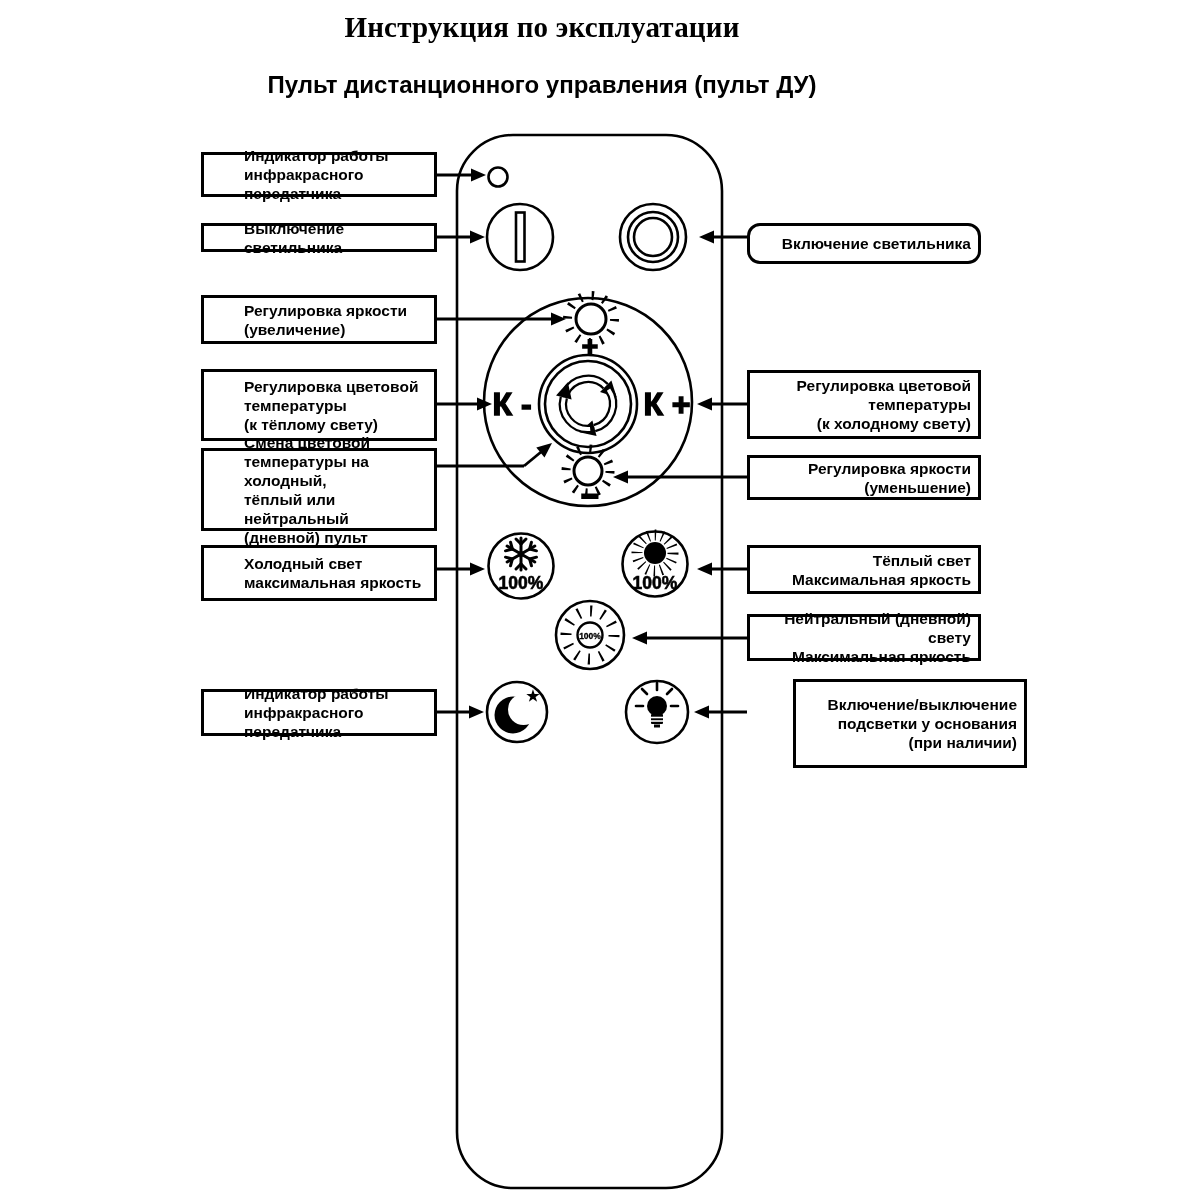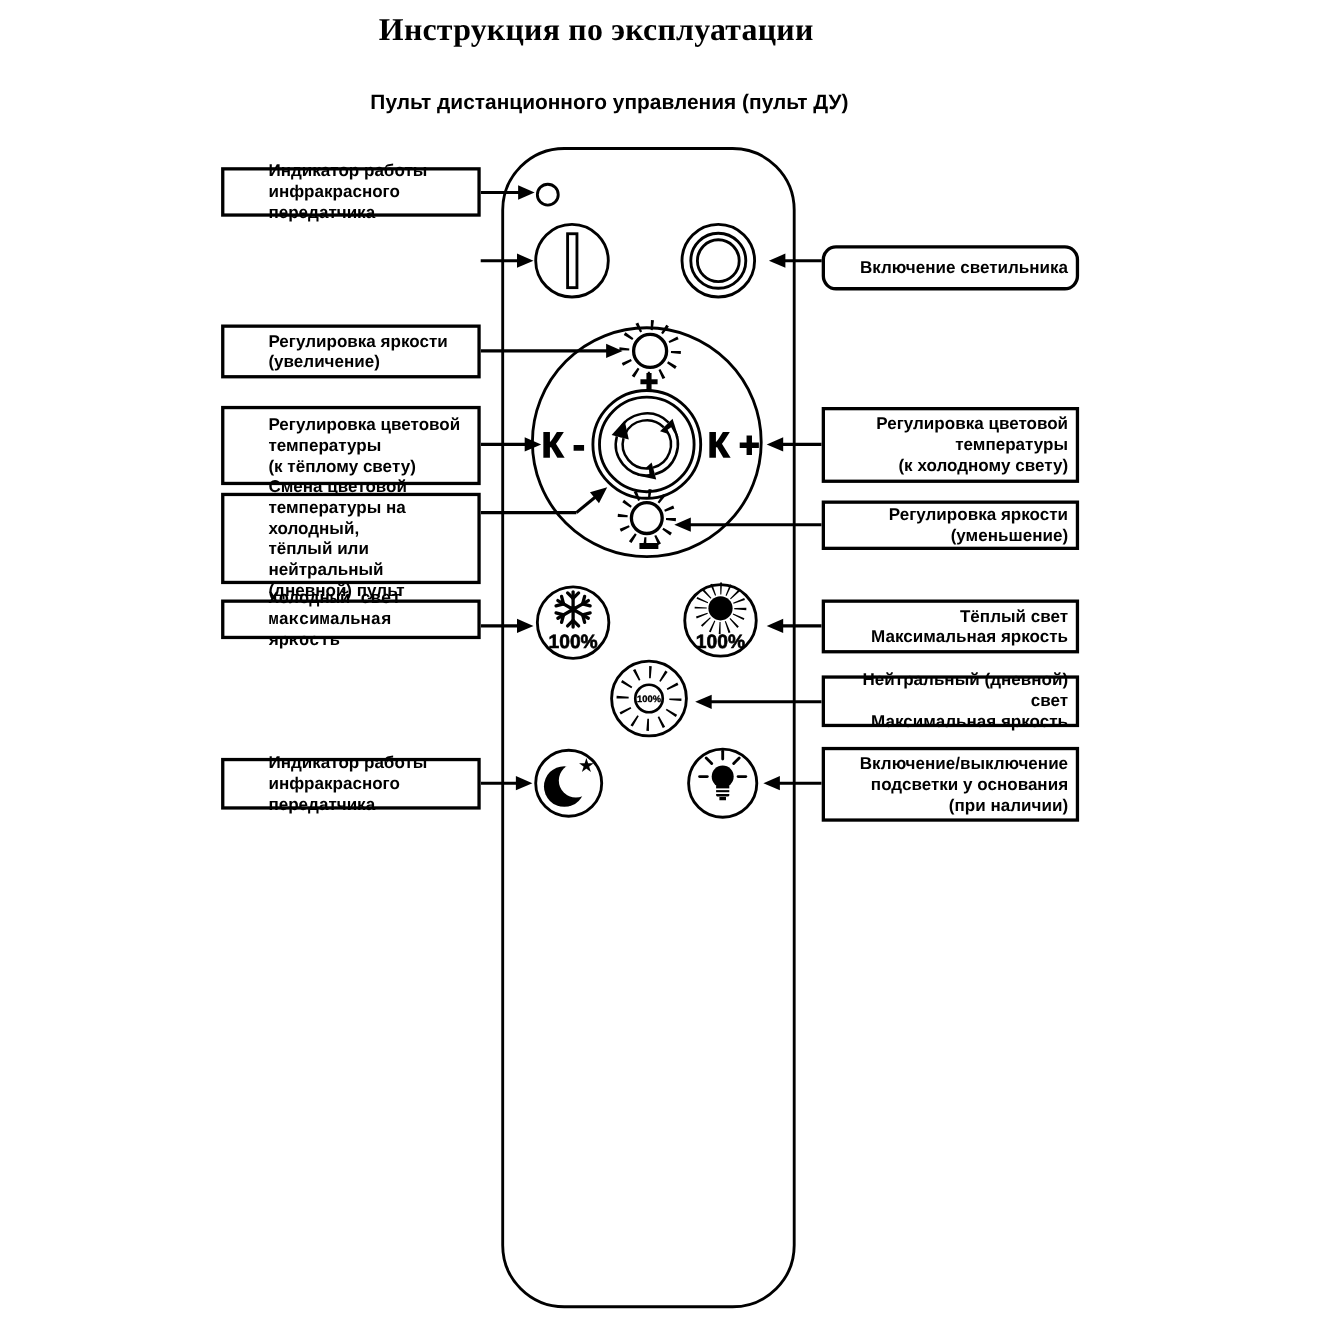--- a/index.html
+++ b/index.html
@@ -1,21 +1,21 @@
 <!DOCTYPE html>
 <html><head>
 <meta charset="utf-8">
 <style>
   html,body{margin:0;padding:0;background:#ffffff;}
   #canvas{position:relative;width:1200px;height:1200px;background:#ffffff;overflow:hidden;
           font-family:"Liberation Sans",sans-serif;color:#000;}
   .title{position:absolute;top:11px;left:0;width:1084px;margin:0;text-align:center;
          font-size:29px;font-weight:bold;letter-spacing:.2px;font-family:Liberation Serif, serif;}
-  .subtitle{position:absolute;top:71px;left:0;width:1084px;margin:12px;text-align:center;
-            font-size:19px;font-weight:bold;}
+  .subtitle{position:absolute;top:71px;left:0;width:1084px;margin:0;text-align:center;
+            font-size:24px;font-weight:bold;}
   .callout{position:absolute;box-sizing:border-box;border:3px solid #000;background:#fff;
            font-size:15.5px;line-height:19px;font-weight:bold;white-space:pre-line;
            display:flex;align-items:center;padding:2px 7px;}
   .callout.left{left:201px;width:236px;text-align:left;justify-content:flex-start;padding-left:40px;}
   .callout.right{left:747px;width:234px;text-align:right;justify-content:flex-end;}
   svg{position:absolute;top:0;left:0;}
   svg text{font-family:"Liberation Sans",sans-serif;font-weight:bold;fill:#000;}
 </style>
 </head>
 <body>
@@ -167,41 +167,42 @@
       <polygon points="697,404 712,397.5 712,410.5"></polygon>
       <polygon points="613,477 628,470.5 628,483.5"></polygon>
       <polygon points="697,569 712,562.5 712,575.5"></polygon>
       <polygon points="632,638 647,631.5 647,644.5"></polygon>
       <polygon points="694,712 709,705.5 709,718.5"></polygon>
     </g>
   </svg>
 
   <div class="callout left" style="top:152px;height:45px;">Индикатор работы
 инфракрасного передатчика</div>
+  <div class="callout left" style="top:223px;height:29px;">Выключение светильника</div>
   <div class="callout left" style="top:295px;height:49px;">Регулировка яркости
 (увеличение)</div>
   <div class="callout left" style="top:369px;height:72px;">Регулировка цветовой
 температуры
 (к тёплому свету)</div>
   <div class="callout left" style="top:448px;height:83px;">Смена цветовой
 температуры на холодный,
 тёплый или нейтральный
 (дневной) пульт</div>
-  <div class="callout left" style="top:545px;height:36px;font-family:Liberation Mono, monospace;">Холодный свет
+  <div class="callout left" style="top:545px;height:56px;">Холодный свет
 максимальная яркость</div>
   <div class="callout left" style="top:689px;height:47px;">Индикатор работы
 инфракрасного передатчика</div>
 
   <div class="callout right" style="top:223px;height:41px;border-radius:13px;">Включение светильника</div>
   <div class="callout right" style="top:370px;height:69px;">Регулировка цветовой
 температуры
 (к холодному свету)</div>
   <div class="callout right" style="top:455px;height:45px;">Регулировка яркости
 (уменьшение)</div>
   <div class="callout right" style="top:545px;height:49px;padding-left:17px;">Тёплый свет
 Максимальная яркость</div>
-  <div class="callout right" style="top:614px;height:47px;">Нейтральный (дневной) свет
+  <div class="callout right" style="top:614px;height:47px;">Нейтральный (дневной) свету
 Максимальная яркость</div>
-  <div class="callout right" style="top:679px;height:68px;">Включение/выключение
+  <div class="callout right" style="top:679px;height:89px;margin-left:46px;">Включение/выключение
 подсветки у основания
 (при наличии)</div>
 
 </div>
 
 </body></html>

